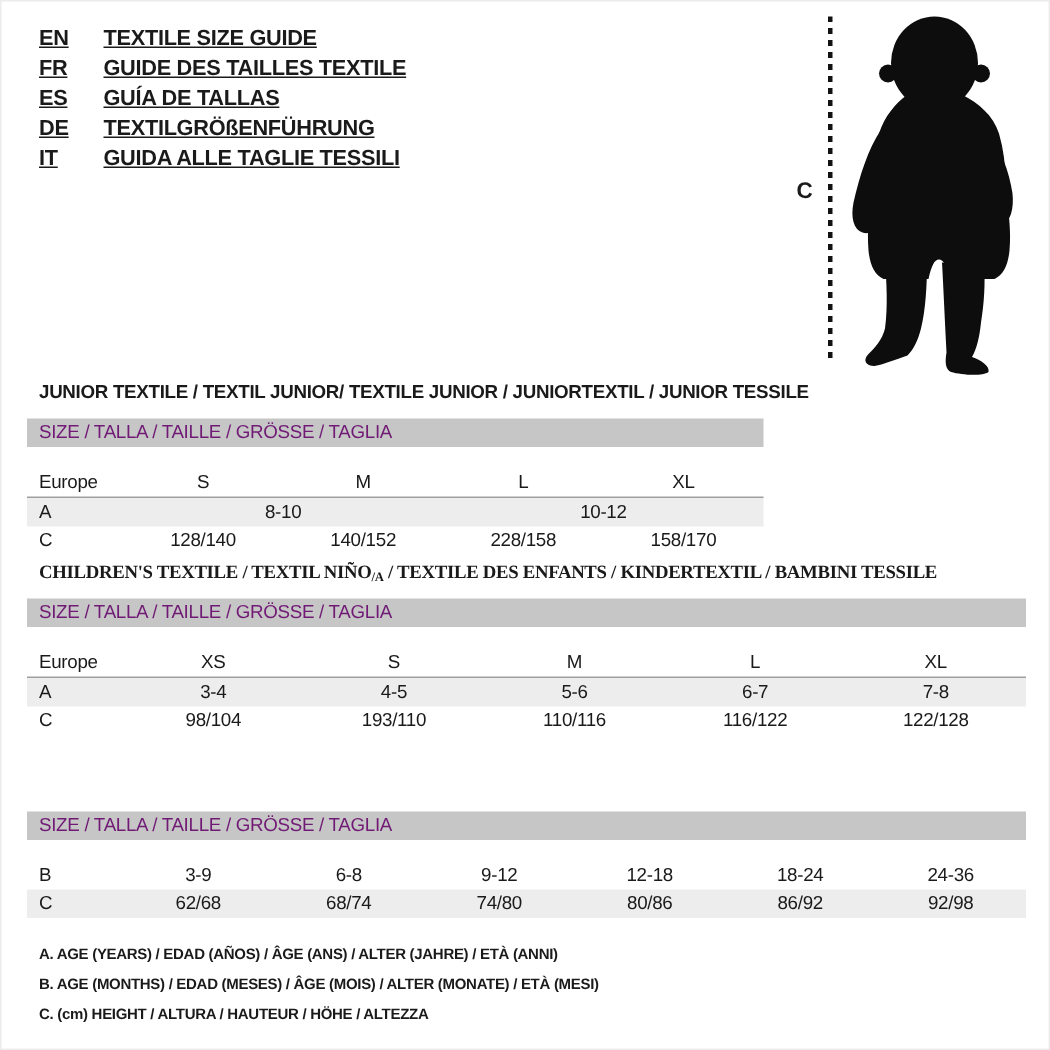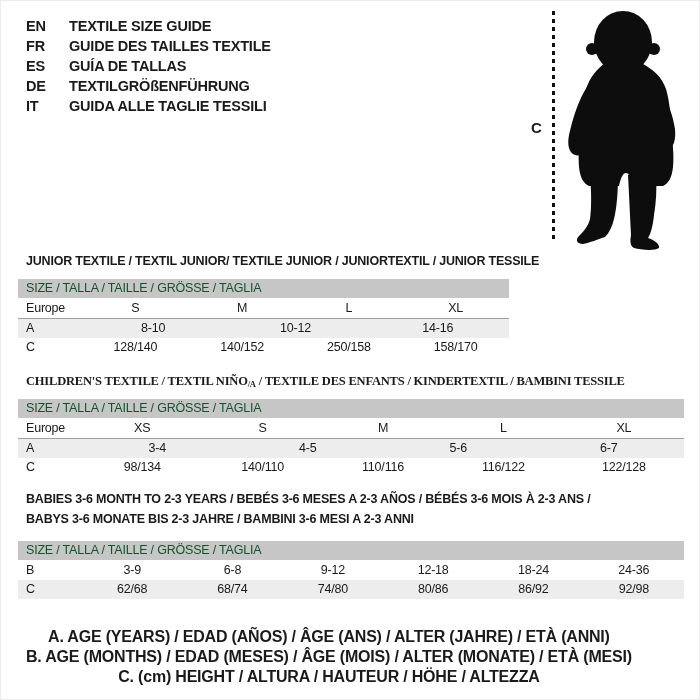--- a/index.html
+++ b/index.html
@@ -4,46 +4,46 @@
 <style>
   html,body{margin:0;padding:0;background:#fff;}
   #page{
     position:relative;width:700px;height:700px;background:#fff;
     font-family:"Liberation Sans",sans-serif;color:#1a1a1a;
     letter-spacing:-0.2px;overflow:hidden;box-sizing:border-box;
     border:1px solid #ececec;
   }
   
   .lang-list{position:absolute;left:25px;top:15px;}
-  .lang-row{display:flex;height:20px;line-height:20px;font-size:14.5px;font-weight:700;}
+  .lang-row{display:flex;height:20px;line-height:20px;font-size:14.5px;font-weight:700;text-decoration:underline;}
   .lang-code{width:43px;}
   
   .figure{position:absolute;left:530px;top:0;width:170px;height:252px;}
   .figure .c-label{position:absolute;left:0;top:118px;font-size:15px;font-weight:700;}
   .figure .dash-line{
     position:absolute;left:21px;top:10px;width:3px;height:230px;
     background:repeating-linear-gradient(to bottom,#121212 0 4px,transparent 4px 8px);
   }
   .figure svg{position:absolute;left:28px;top:4px;}
   
   .sec-heading{position:absolute;left:25px;font-size:12.5px;font-weight:700;line-height:20px;white-space:nowrap;}
   .sub{font-size:8.5px;vertical-align:-2px;}
   
   .tbl{position:absolute;left:17px;font-size:12.5px;}
   .tbl-header{
     background:#c6c6c6;height:19px;line-height:19px;padding-left:8px;
-    margin-bottom:1px;color:#14532d;
+    margin-bottom:14px;color:#701a75;
   }
   .trow{display:flex;height:19px;line-height:19px;align-items:flex-end;}
   .trow .lbl{width:64px;padding-left:8px;box-sizing:border-box;}
   .trow .cell{flex:1;text-align:center;}
   .trow.stripe{background:#ededed;}
   .trow.bordered{border-bottom:1px solid #9f9f9f;}
   
-  .legend{position:absolute;left:25px;top:626px;font-size:16px;font-weight:700;text-align:center;}
+  .legend{position:absolute;left:25px;top:626px;font-size:10px;font-weight:700;}
   .legend div{height:20px;line-height:20px;white-space:nowrap;}
 </style>
 </head>
 <body>
 
 <div id="page">
 
   <div class="lang-list">
     <div class="lang-row">
       <span class="lang-code">EN</span>
@@ -92,27 +92,26 @@
       <div class="lbl">Europe</div>
       <div class="cell">S</div>
       <div class="cell">M</div>
       <div class="cell">L</div>
       <div class="cell">XL</div>
     </div>
     <div class="trow stripe">
       <div class="lbl">A</div>
       <div class="cell">8-10</div>
       <div class="cell">10-12</div>
-      <div class="cell">14-16</div>
     </div>
     <div class="trow">
       <div class="lbl">C</div>
       <div class="cell">128/140</div>
       <div class="cell">140/152</div>
-      <div class="cell">250/158</div>
+      <div class="cell">228/158</div>
       <div class="cell">158/170</div>
     </div>
   </div>
 
   <div class="sec-heading" style="top:370px;font-family:Liberation Serif, serif;"><span>CHILDREN'S TEXTILE / TEXTIL NIÑO</span><span class="sub">/A</span><span> / TEXTILE DES ENFANTS / KINDERTEXTIL / BAMBINI TESSILE</span></div>
   <div class="tbl" style="top:398px;width:666px;">
     <div class="tbl-header">SIZE / TALLA / TAILLE / GRÖSSE / TAGLIA</div>
     <div class="trow bordered">
       <div class="lbl">Europe</div>
       <div class="cell">XS</div>
@@ -120,35 +119,32 @@
       <div class="cell">M</div>
       <div class="cell">L</div>
       <div class="cell">XL</div>
     </div>
     <div class="trow stripe">
       <div class="lbl">A</div>
       <div class="cell">3-4</div>
       <div class="cell">4-5</div>
       <div class="cell">5-6</div>
       <div class="cell">6-7</div>
+      <div class="cell">7-8</div>
     </div>
     <div class="trow">
       <div class="lbl">C</div>
-      <div class="cell">98/134</div>
-      <div class="cell">140/110</div>
+      <div class="cell">98/104</div>
+      <div class="cell">193/110</div>
       <div class="cell">110/116</div>
       <div class="cell">116/122</div>
       <div class="cell">122/128</div>
     </div>
   </div>
 
-  <div class="sec-heading" style="top:488px;">
-    <div>BABIES 3-6 MONTH TO 2-3 YEARS / BEBÉS 3-6 MESES A 2-3 AÑOS / BÉBÉS 3-6 MOIS À 2-3 ANS /</div>
-    <div>BABYS 3-6 MONATE BIS 2-3 JAHRE / BAMBINI 3-6 MESI A 2-3 ANNI</div>
-  </div>
   <div class="tbl" style="top:540px;width:666px;">
     <div class="tbl-header">SIZE / TALLA / TAILLE / GRÖSSE / TAGLIA</div>
     <div class="trow">
       <div class="lbl">B</div>
       <div class="cell">3-9</div>
       <div class="cell">6-8</div>
       <div class="cell">9-12</div>
       <div class="cell">12-18</div>
       <div class="cell">18-24</div>
       <div class="cell">24-36</div>

